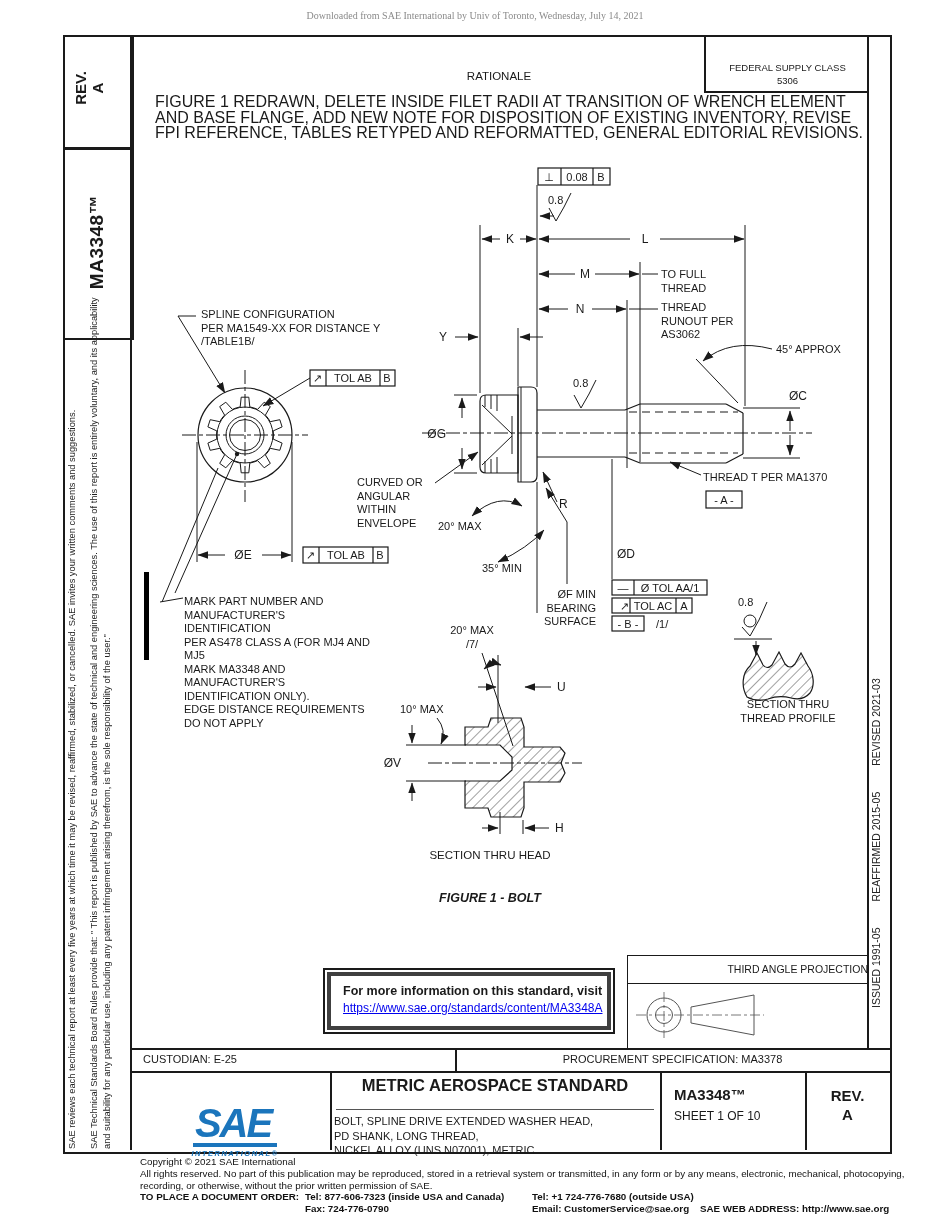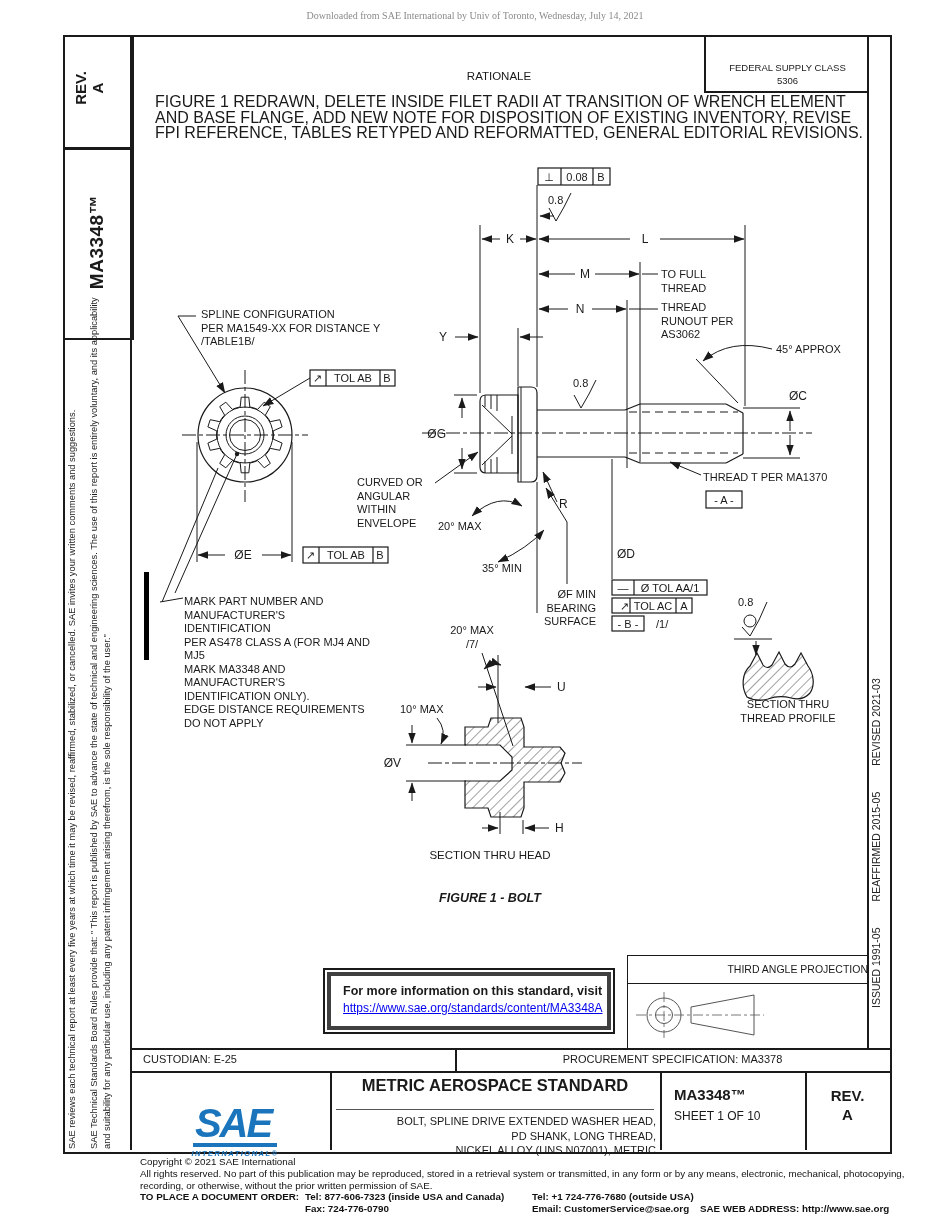--- a/index.html
+++ b/index.html
@@ -51,21 +51,21 @@
   
   #line-cust-top{left:130px;top:1048px;width:760px;height:2px;}
   #line-cust-div{left:455px;top:1048px;width:2px;height:25px;}
   #line-cust-bot{left:130px;top:1071px;width:760px;height:2px;}
   #custodian{left:143px;top:1053px;font-size:11px;}
   #procurement{left:457px;top:1053px;width:431px;text-align:center;font-size:11px;}
   
   .tb-v{top:1073px;width:2px;height:77px;}
   #title-cell{left:334px;top:1076px;width:322px;}
   #tb-head{font-size:16.5px;font-weight:bold;text-align:center;border-bottom:1.5px solid #555;padding-bottom:14px;margin:0 2px;}
-  #tb-sub{font-size:11px;line-height:14.5px;text-align:right;margin-top:4px;}
+  #tb-sub{font-size:11px;line-height:14.5px;text-align:left;margin-top:4px;}
   #num-cell{left:674px;top:1086px;width:125px;}
   #tb-num{font-size:15px;font-weight:bold;}
   #tb-sheet{font-size:12px;margin-top:6px;}
   #rev-cell{left:806px;top:1086px;width:83px;text-align:center;font-weight:bold;font-size:15px;line-height:19px;}
   
   #sae-logo{left:150px;top:1082px;width:170px;text-align:center;margin-top:21px;}
   #sae-word{font-size:40px;font-weight:bold;font-style:italic;color:#1b75bc;letter-spacing:-2px;line-height:40px;border-bottom:4px solid #1b75bc;display:inline-block;padding:0 6px 0 2px;}
   #sae-sub{font-size:7.5px;font-weight:bold;color:#1b75bc;letter-spacing:1.5px;margin-top:2px;font-style:italic;}
   
   .legal{font-size:9.8px;line-height:11.5px;color:#111;}

